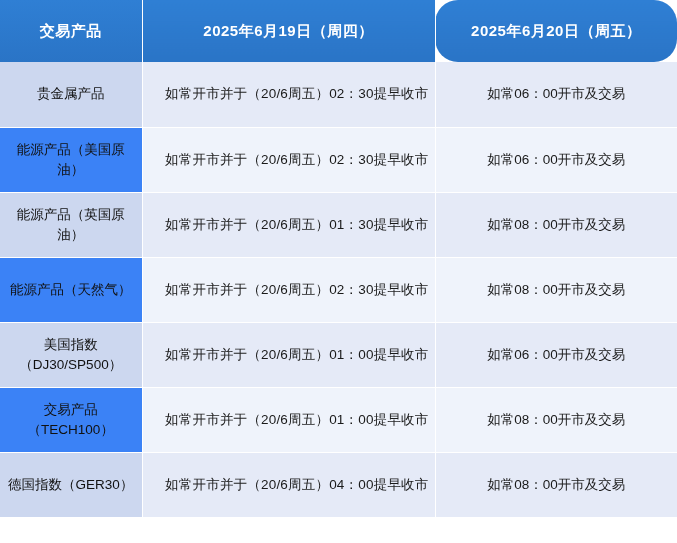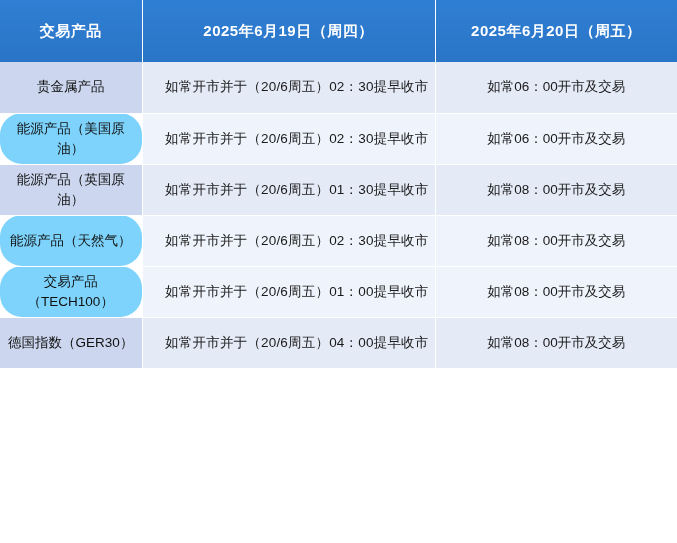--- a/index.html
+++ b/index.html
@@ -27,38 +27,38 @@
     background: linear-gradient(180deg, #2f7fd4 0%, #2a74c6 100%);
     color: #ffffff;
     font-size: 15px;
     font-weight: bold;
     height: 60px;
     text-align: center;
     vertical-align: middle;
     border-right: 1px solid #ffffff;
     letter-spacing: 0.5px;
   }
-  thead th:last-child { border-right: none; }
+  thead th:last-child { border-right: none; border-radius: 23px; }
 
   tbody td {
-    height: 51px;
+    height: 65px;
     text-align: center;
     vertical-align: middle;
     font-size: 13.5px;
     color: #1a1a1a;
     border-bottom: 1px solid #ffffff;
     border-right: 1px solid #ffffff;
     line-height: 1.45;
     padding: 4px 6px;
     box-sizing: border-box;
   }
   tbody td:last-child { border-right: none; }
 
   tbody tr.odd td.col-name { background: #ccd7ef; }
-  tbody tr.even td.col-name { background: #7dd3fc; border-radius: 22px; }
+  tbody tr.even td.col-name { background: #3b82f6; }
 
   tbody tr.odd td.col-val { background: #e5eaf7; }
   tbody tr.even td.col-val { background: #eff3fb; }
 
   td.col-name {
     font-size: 13.5px;
     color: #111111;
   }
   td.col-mid {
     letter-spacing: 0.2px;
@@ -107,20 +107,28 @@
       <td class="col-val col-mid">如常开市并于（20/6周五）01：30提早收市</td>
       <td class="col-val">如常08：00开市及交易</td>
     </tr>
 
     <tr class="even">
       <td class="col-name">能源产品（天然气）</td>
       <td class="col-val col-mid">如常开市并于（20/6周五）02：30提早收市</td>
       <td class="col-val">如常08：00开市及交易</td>
     </tr>
 
+    <tr class="odd">
+      <td class="col-name">
+        <span class="cell-line">美国指数</span>
+        <span class="cell-line">（DJ30/SP500）</span>
+      </td>
+      <td class="col-val col-mid">如常开市并于（20/6周五）01：00提早收市</td>
+      <td class="col-val">如常06：00开市及交易</td>
+    </tr>
 
     <tr class="even">
       <td class="col-name">交易产品（TECH100）</td>
       <td class="col-val col-mid">如常开市并于（20/6周五）01：00提早收市</td>
       <td class="col-val">如常08：00开市及交易</td>
     </tr>
 
     <tr class="odd">
       <td class="col-name">德国指数（GER30）</td>
       <td class="col-val col-mid">如常开市并于（20/6周五）04：00提早收市</td>

